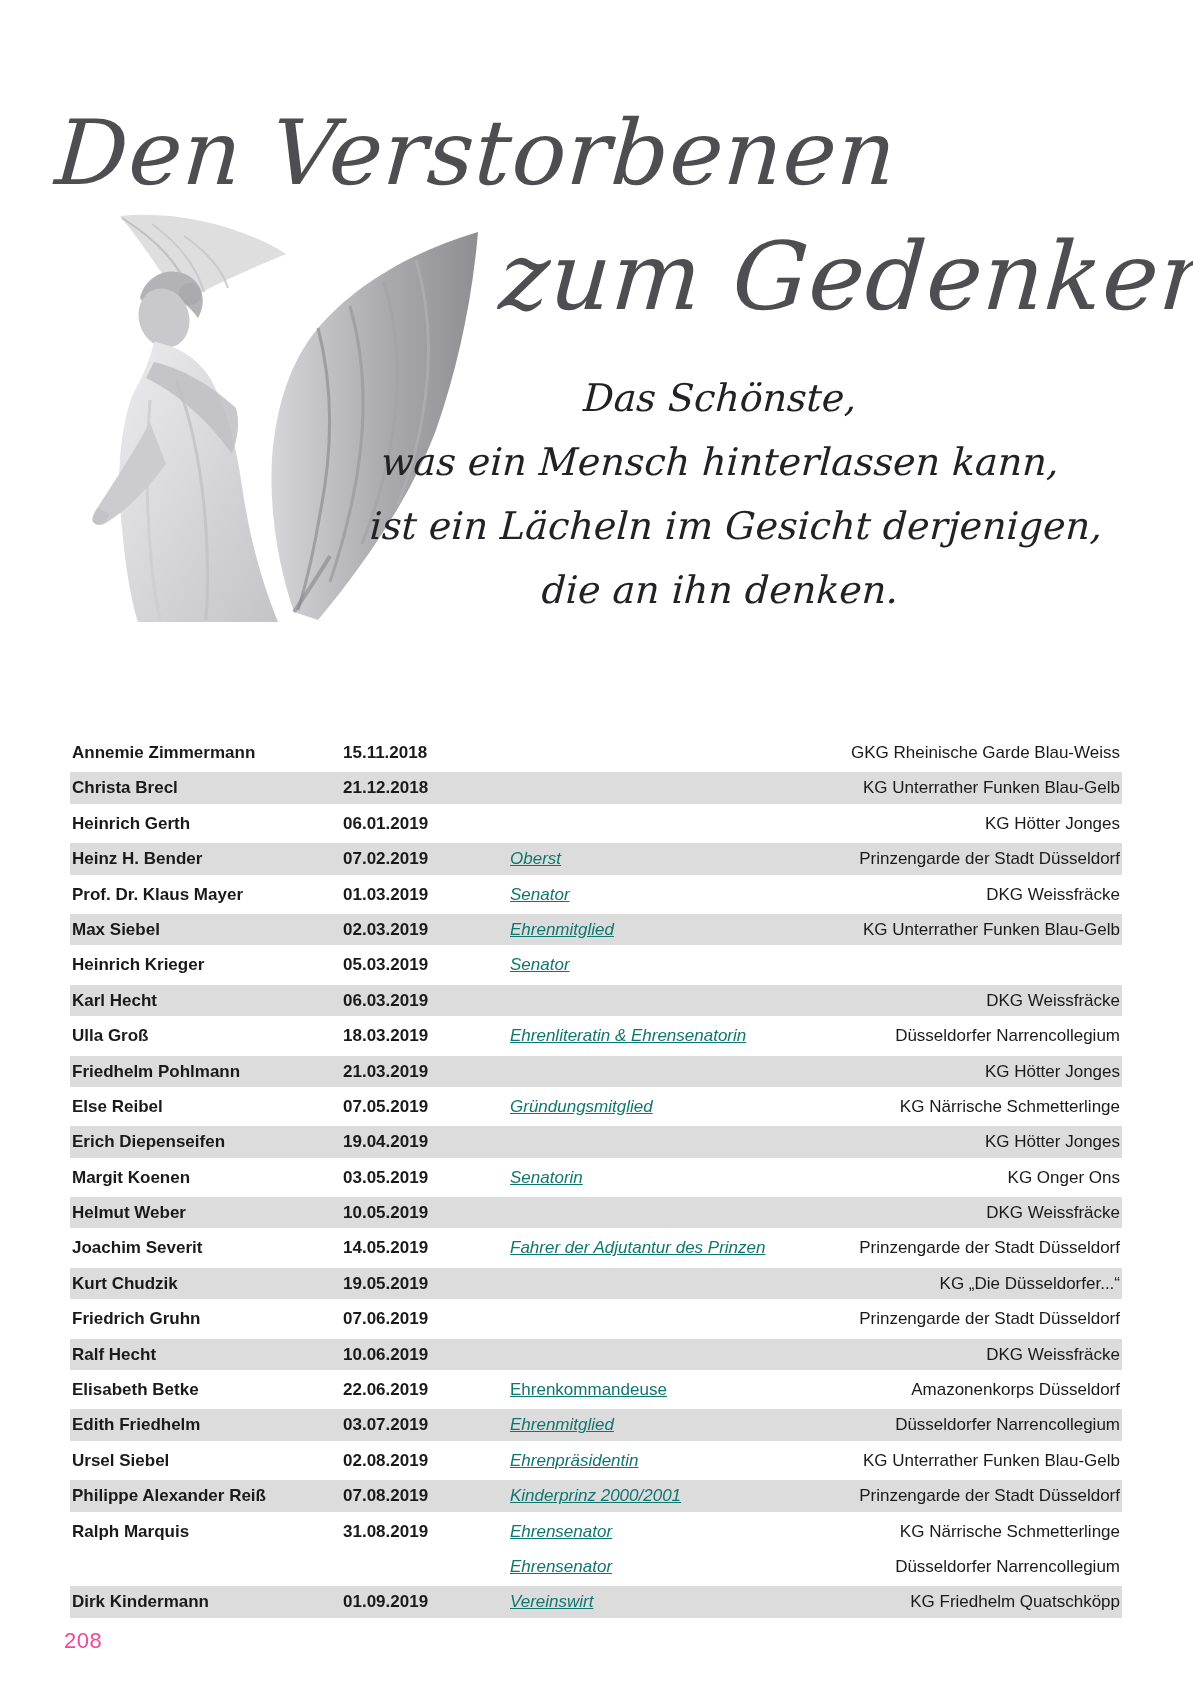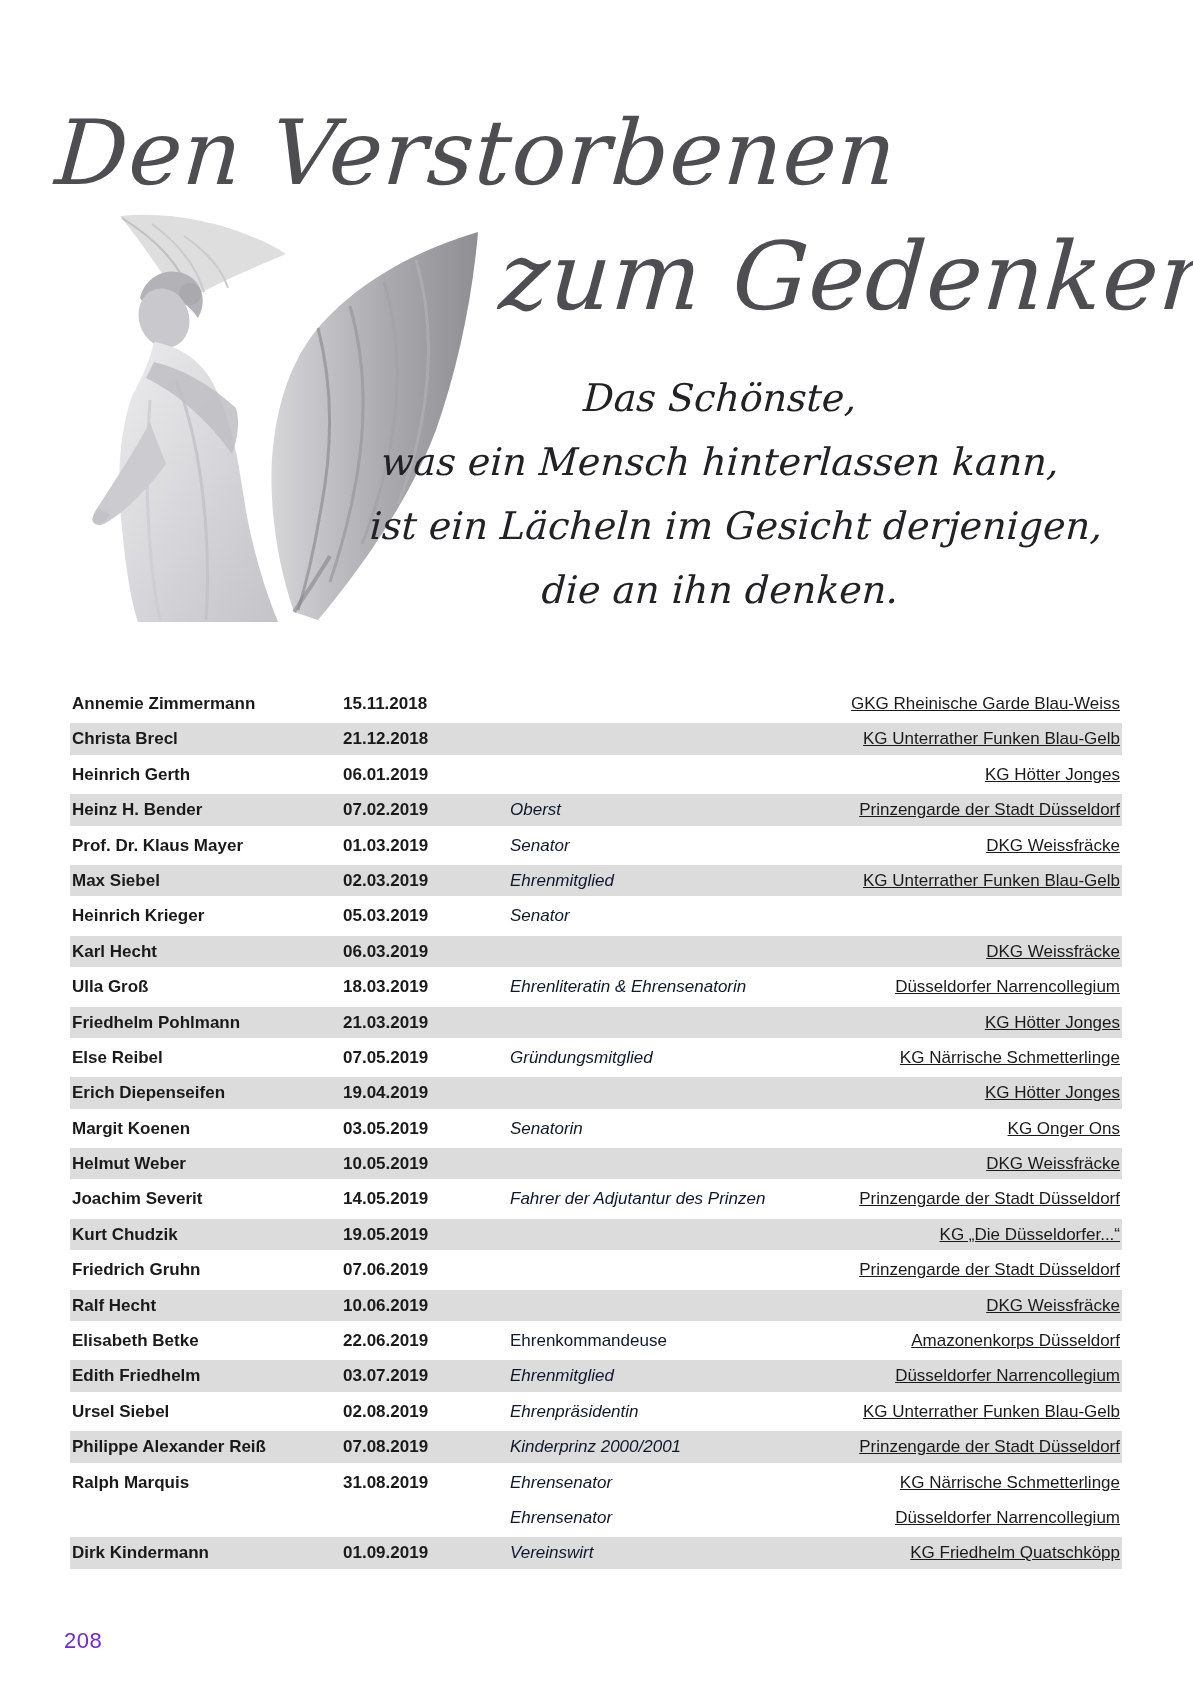--- a/index.html
+++ b/index.html
@@ -22,39 +22,39 @@
   .title2{position:absolute;left:500px;top:222px;font-size:94px;letter-spacing:1px;transform:skewX(-4deg);}
   .poem{
     position:absolute;left:370px;top:366px;width:700px;
     text-align:center;font-size:38px;line-height:64px;
     color:#222226;
   }
   .poem .pline{display:block;transform:skewX(-3deg);}
   
   .angel{position:absolute;left:80px;top:210px;width:400px;height:412px;}
   
-  .mtable{position:absolute;left:70px;top:686px;width:1050px;}
+  .mtable{position:absolute;left:70px;top:735px;width:1050px;}
   .trow{position:relative;height:35.4px;}
   .trow.shaded::before{
     content:"";position:absolute;left:0;right:-2px;top:2px;bottom:2px;
     background:#dcdcdc;z-index:0;
   }
   .cell{
     position:absolute;top:0;z-index:1;
     line-height:35.4px;font-size:17px;white-space:nowrap;
   }
   .c-name{left:2px;font-weight:bold;}
   .c-date{left:273px;font-weight:bold;}
-  .c-title{left:440px;font-style:italic;color:#0f172a;}
+  .c-title{left:440px;font-style:italic;color:#0f766e;text-decoration:underline;}
   .c-title.upright{font-style:normal;}
-  .c-org{right:0;text-align:right;text-decoration:underline;}
+  .c-org{right:0;text-align:right;}
   
   .page-number{
     position:absolute;left:64px;top:1628px;
-    font-size:22px;color:#6d28d9;letter-spacing:0.5px;
+    font-size:22px;color:#ec4899;letter-spacing:0.5px;
   }
 </style>
 </head>
 <body>
 
 <div class="page">
 
   <div class="script title1">Den Verstorbenen</div>
   <div class="script title2">zum Gedenken</div>
 

